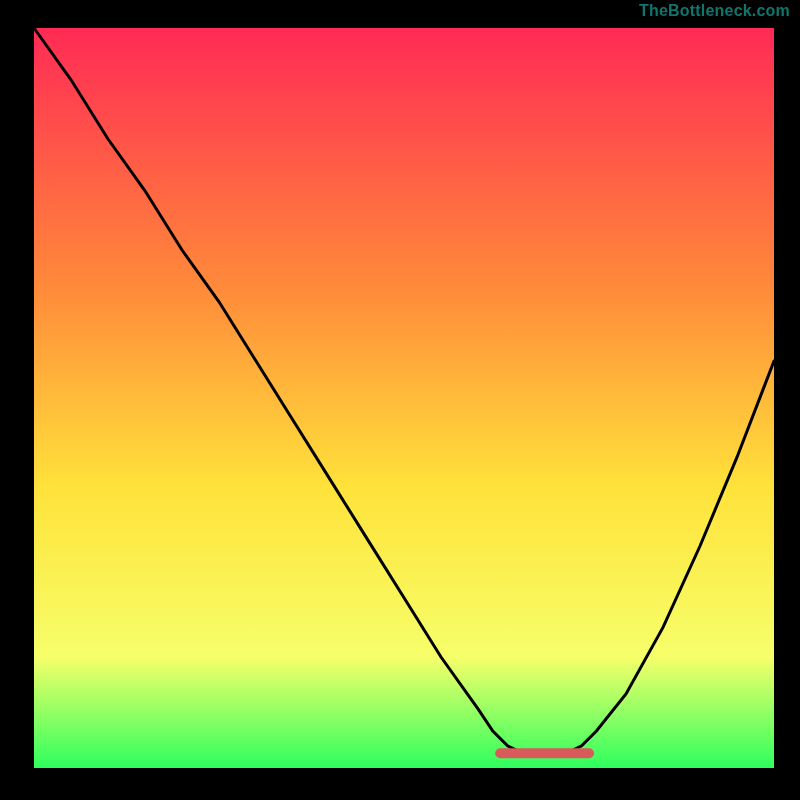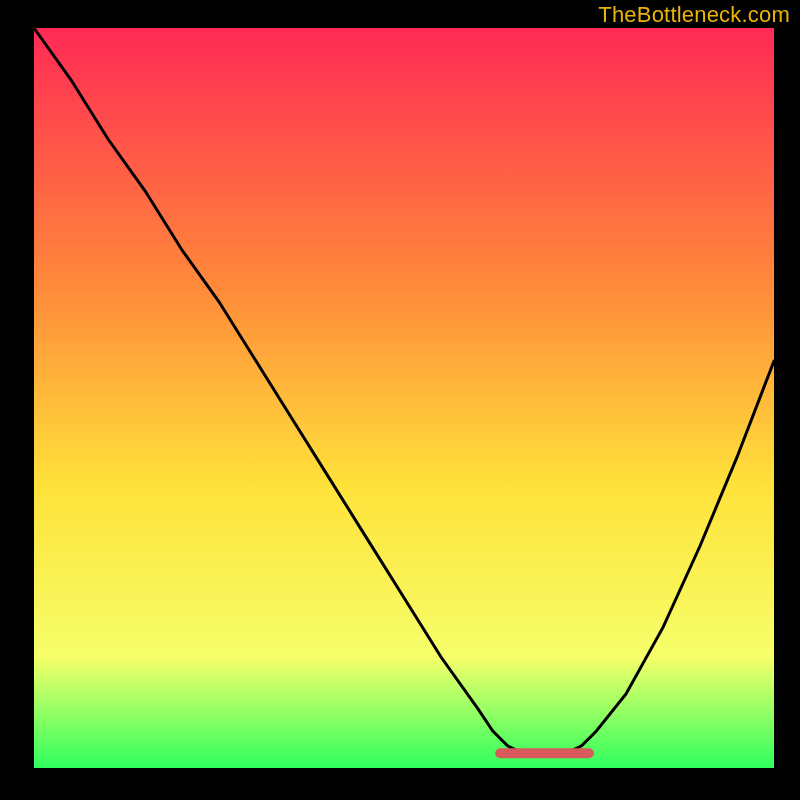--- a/index.html
+++ b/index.html
@@ -14,23 +14,23 @@
   .stage {
     position: relative;
     width: 800px;
     height: 800px;
     background: #000;
   }
   .watermark {
     position: absolute;
     top: 2px;
     right: 10px;
-    color: #eab308;
-    font-size: 22px;
-    font-weight: 400;
+    color: #0f766e;
+    font-size: 16px;
+    font-weight: 700;
     letter-spacing: 0.2px;
   }
   svg.plot {
     position: absolute;
     left: 0;
     top: 0;
   }
 </style>
 </head>
 <body>

